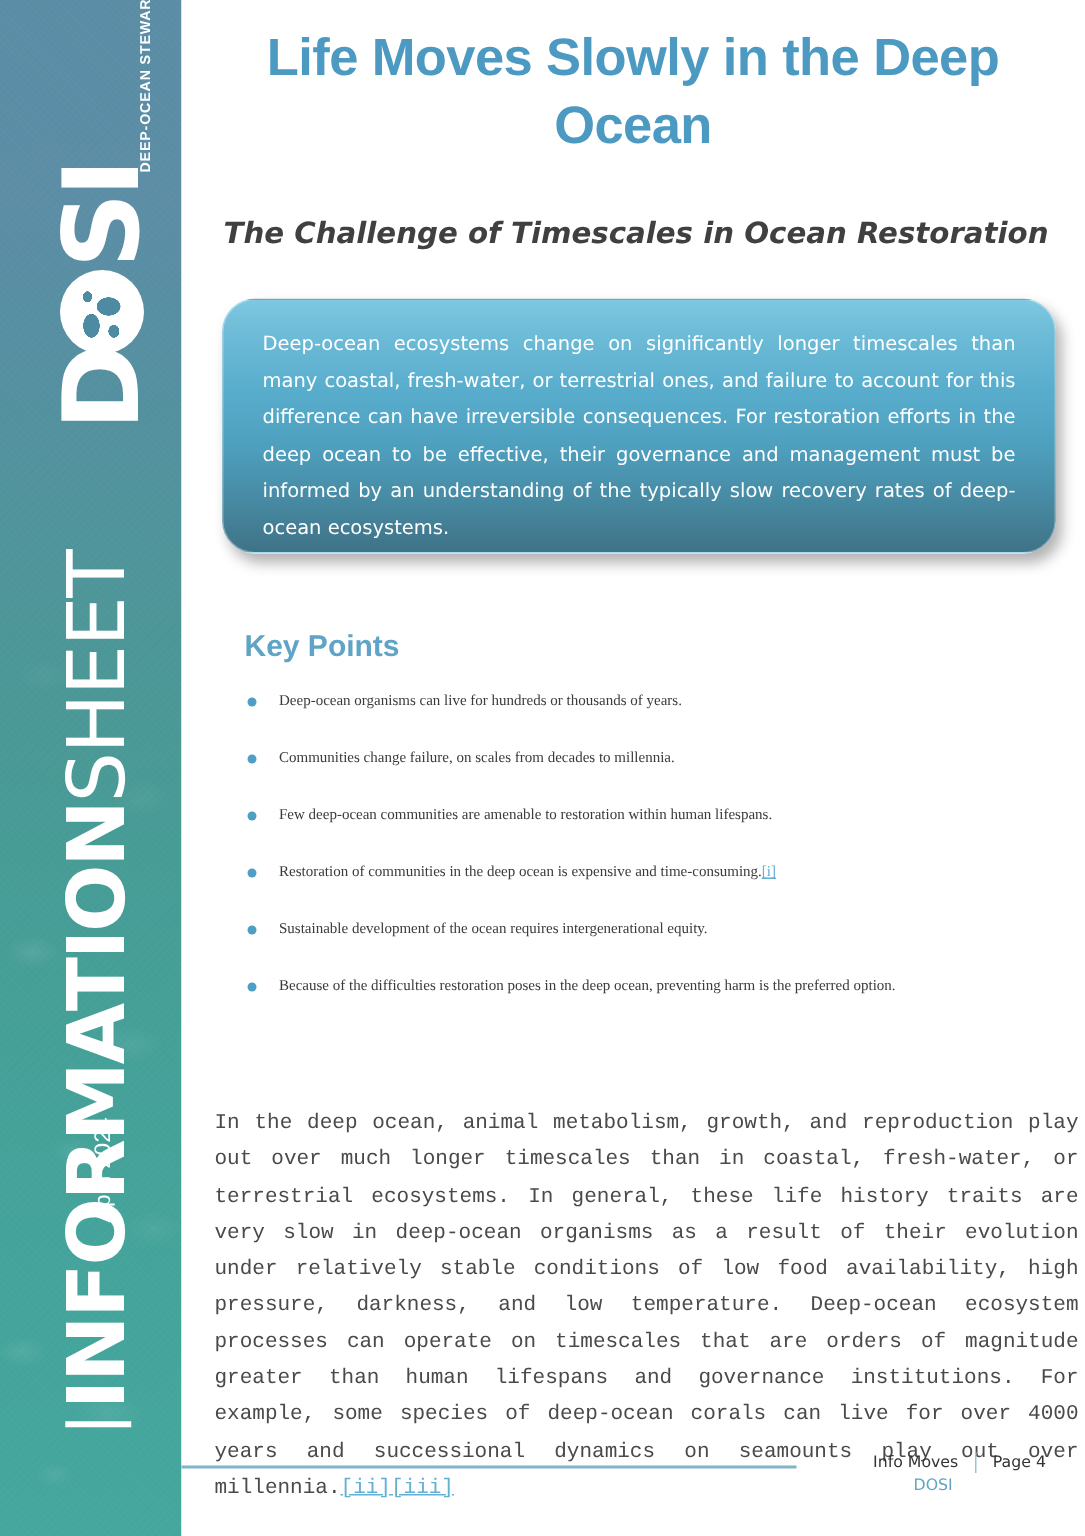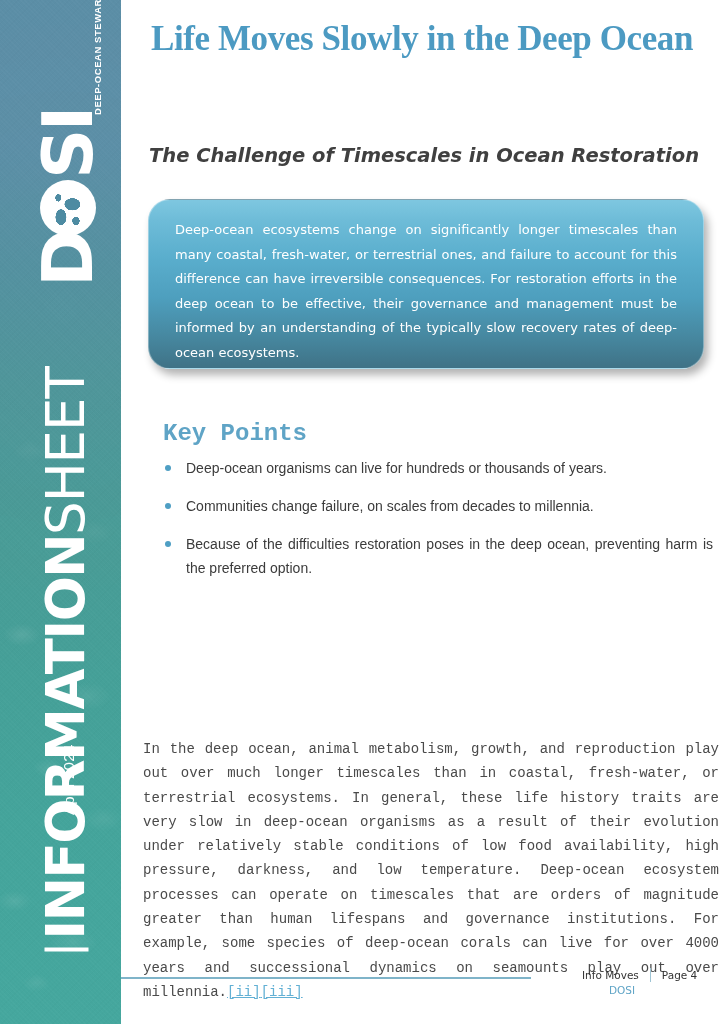--- a/index.html
+++ b/index.html
@@ -194,21 +194,21 @@
     height: 1024px;
     background: #ffffff;
   }
 
   #title {
     position: absolute;
     left: 18px;
     top: 16px;
     width: 566px;
     text-align: center;
-    font-family: Liberation Serif, serif;
+    font-family: Liberation Sans, sans-serif;
     font-weight: bold;
     font-size: 35px;
     line-height: 45px;
     color: #4c9ac2;
     letter-spacing: -0.4px;
   }
 
   #subtitle {
     position: absolute;
     left: 10px;
@@ -250,38 +250,38 @@
     line-height: 24.5px;
     color: #ffffff;
     text-align: justify;
   }
 
   
   #keypoints-heading {
     position: absolute;
     left: 42px;
     top: 420px;
-    font-family: Liberation Mono, monospace;
+    font-family: Liberation Sans, sans-serif;
     font-weight: bold;
-    font-size: 24px;
+    font-size: 20px;
     color: #5fa4c6;
   }
   #keypoints-list {
     position: absolute;
     left: 30px;
     top: 456px;
     width: 562px;
     list-style: none;
   }
   #keypoints-list li {
     position: relative;
     padding-left: 35px;
     margin-bottom: 14px;
-    font-family: Liberation Sans, sans-serif;
-    font-size: 14px;
+    font-family: Liberation Serif, serif;
+    font-size: 10px;
     line-height: 24px;
     color: #3b3b3b;
     text-align: justify;
   }
   #keypoints-list li::before {
     content: "";
     position: absolute;
     left: 14px;
     top: 9px;
     width: 6px;
@@ -379,20 +379,23 @@
     <h2 id="subtitle">The Challenge of Timescales in Ocean Restoration</h2>
 
     <div id="callout">
       <div id="callout-inner">Deep-ocean ecosystems change on significantly longer timescales than many coastal, fresh-water, or terrestrial ones, and failure to account for this difference can have irreversible consequences. For restoration efforts in the deep ocean to be effective, their governance and management must be informed by an understanding of the typically slow recovery rates of deep-ocean ecosystems.</div>
     </div>
 
     <div id="keypoints-heading">Key Points</div>
     <ul id="keypoints-list">
         <li><span>Deep-ocean organisms can live for hundreds or thousands of years.</span></li>
         <li><span>Communities change failure, on scales from decades to millennia.</span></li>
+        <li><span>Few deep-ocean communities are amenable to restoration within human lifespans.</span></li>
+        <li><span>Restoration of communities in the deep ocean is expensive and time-consuming.</span><span class="fnlink">[i]</span></li>
+        <li><span>Sustainable development of the ocean requires intergenerational equity.</span></li>
         <li><span>Because of the difficulties restoration poses in the deep ocean, preventing harm is the preferred option.</span></li>
       </ul>
 
     <p id="body-paragraph"><span>In the deep ocean, animal metabolism, growth, and reproduction play out over much longer timescales than in coastal, fresh-water, or terrestrial ecosystems. In general, these life history traits are very slow in deep-ocean organisms as a result of their evolution under relatively stable conditions of low food availability, high pressure, darkness, and low temperature. Deep-ocean ecosystem processes can operate on timescales that are orders of magnitude greater than human lifespans and governance institutions. For example, some species of deep-ocean corals can live for over 4000 years and successional dynamics on seamounts play out over millennia.</span><span class="fnlink">[ii]</span><span class="fnlink">[iii]</span></p>
 
     <div id="footer-rule-left"></div>
 
     <div id="footer-meta">
       <span>Info Moves</span>
       <span id="footer-sep"></span>

